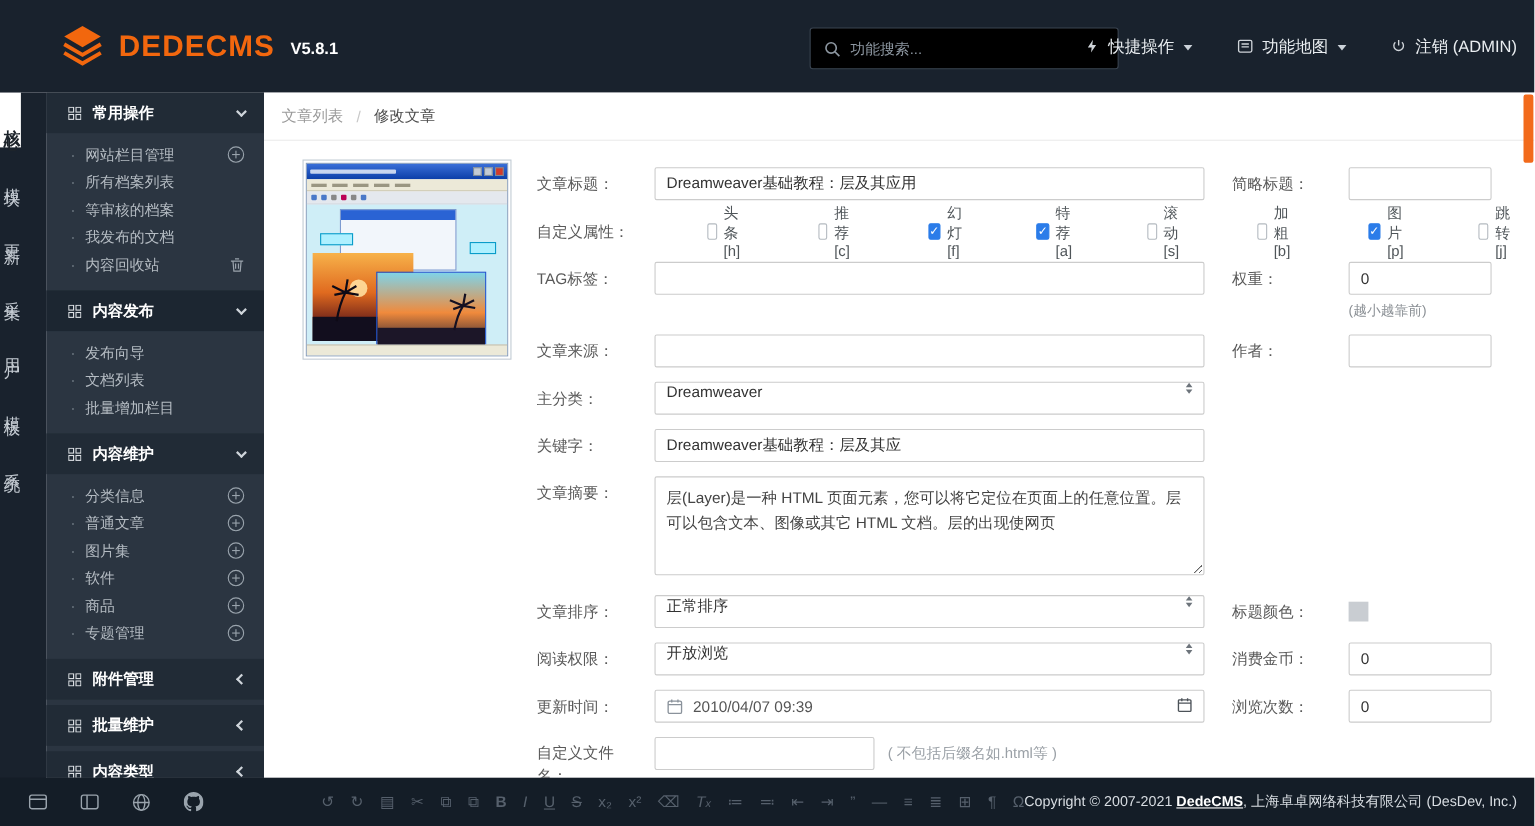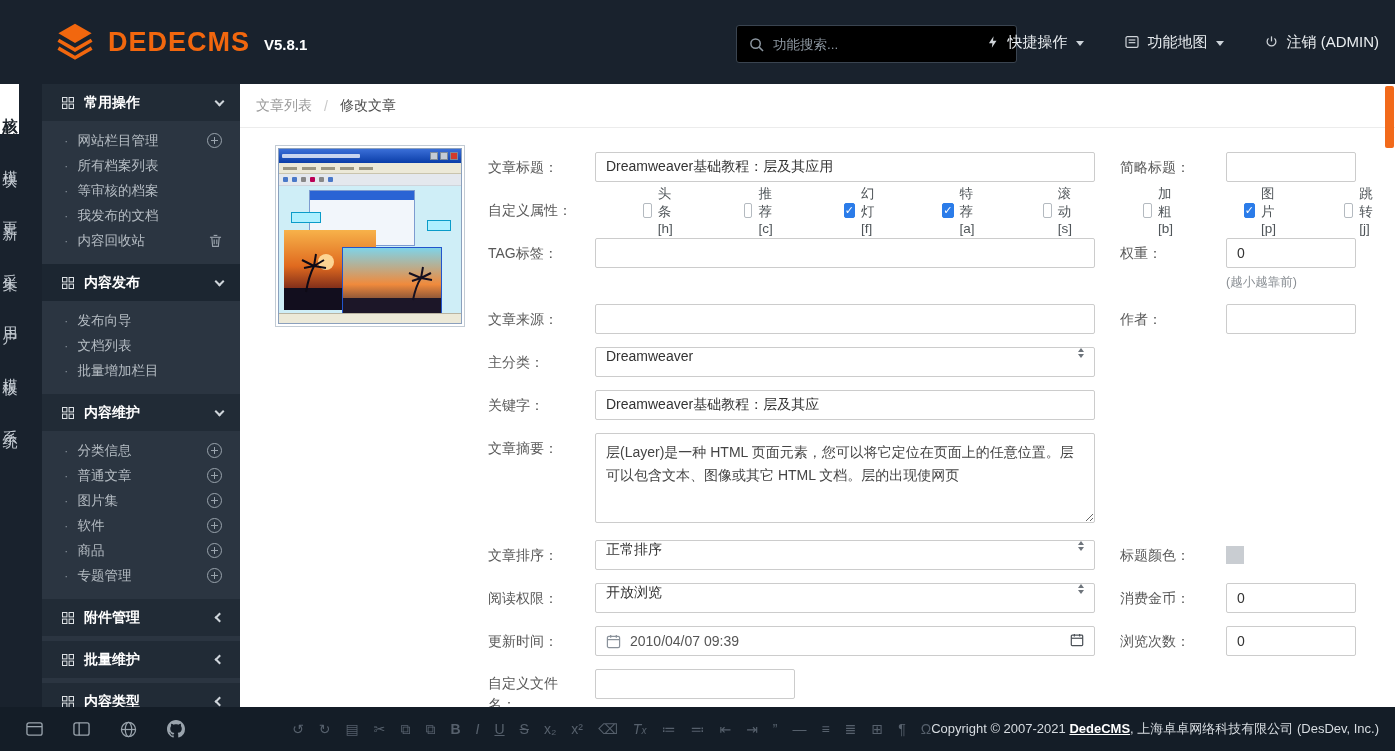--- a/index.html
+++ b/index.html
@@ -563,20 +563,21 @@
       </div>
     </div>
     <div class="fgap"></div>
     <div class="frlabel">浏览次数：</div>
     <div class="frfield"><input class="txt" value="0" style=""></div>
   </div>
 
   <div class="frow">
     <div class="flabel"><span class="wrapbox">自定义文件名：</span></div>
     <div class="fmain small"><input class="txt" value="" style=""></div>
+    <div class="inline-note">( 不包括后缀名如.html等 )</div>
   </div>
 
 </div>
 
 <div class="v-scroll"></div>
 
 <div class="footer">
   <div class="foot-icons">
     <svg width="17" height="16" viewBox="0 0 18 16">
       <g fill="none" stroke="#9aa4ad" stroke-width="1.4">

